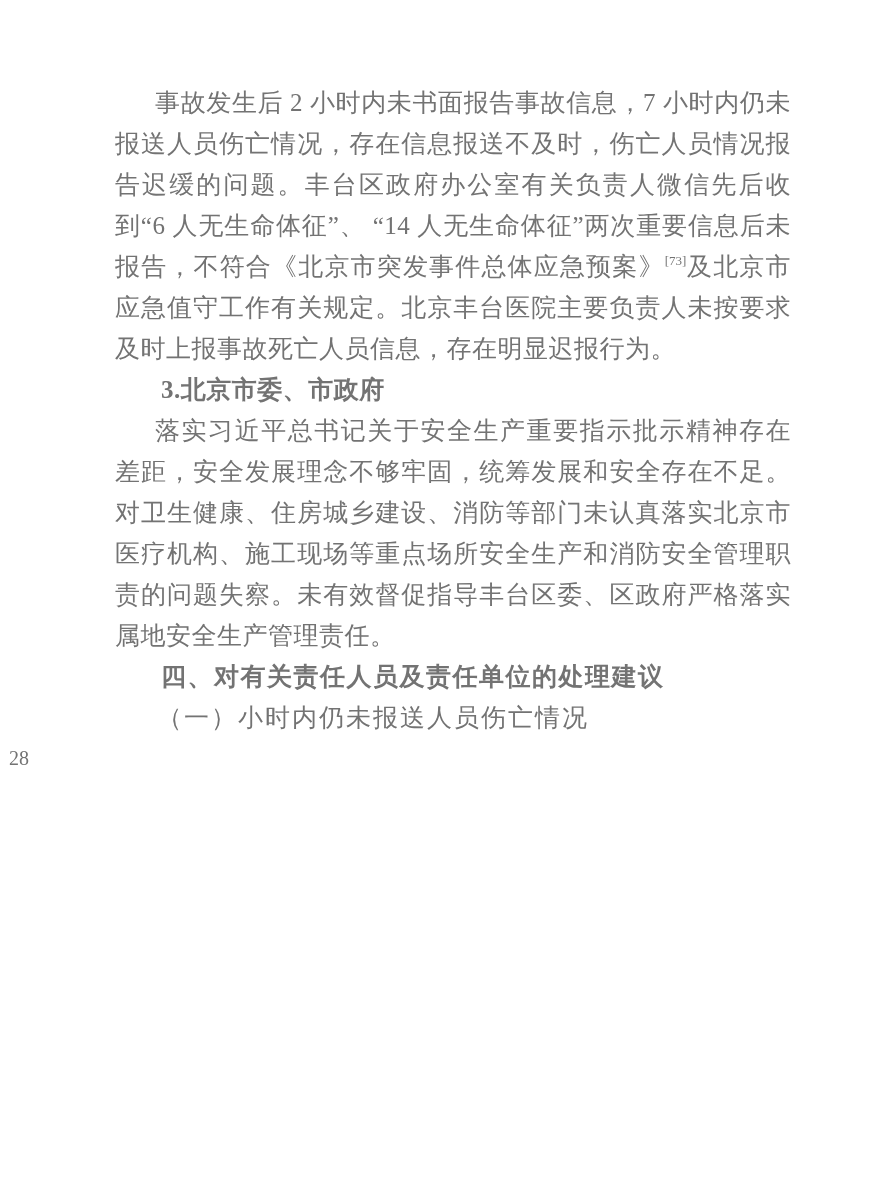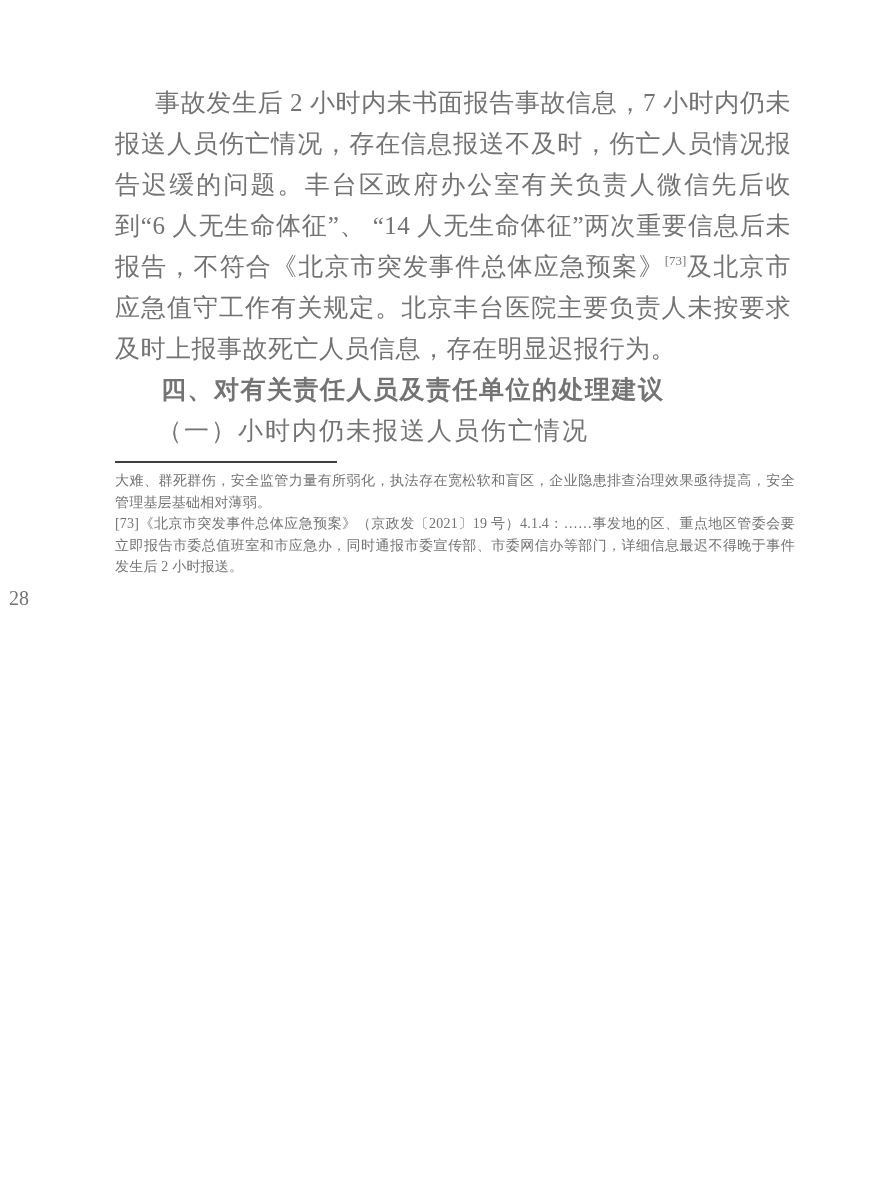--- a/index.html
+++ b/index.html
@@ -85,30 +85,27 @@
 </style>
 </head>
 <body>
 
 <div class="page">
 
   <div class="doc-body">
 
     <p class="para"><span>事故发生后 2 小时内未书面报告事故信息，7 小时内仍未报送人员伤亡情况，存在信息报送不及时，伤亡人员情况报告迟缓的问题。丰台区政府办公室有关负责人微信先后收到“6 人无生命体征”、 “14 人无生命体征”两次重要信息后未报告，不符合《北京市突发事件总体应急预案》</span><sup class="fnref">[73]</sup><span>及北京市应急值守工作有关规定。北京丰台医院主要负责人未按要求及时上报事故死亡人员信息，存在明显迟报行为。</span></p>
 
+    <p class="heading-serif">3.北京市委、市政府</p>
 
+    <p class="para">落实习近平总书记关于安全生产重要指示批示精神存在差距，安全发展理念不够牢固，统筹发展和安全存在不足。对卫生健康、住房城乡建设、消防等部门未认真落实北京市医疗机构、施工现场等重点场所安全生产和消防安全管理职责的问题失察。未有效督促指导丰台区委、区政府严格落实属地安全生产管理责任。</p>
 
     <p class="heading-hei">四、对有关责任人员及责任单位的处理建议</p>
 
     <p class="subheading-kai">（一）小时内仍未报送人员伤亡情况</p>
 
 
   </div>
 
-  <div class="footnote-area">
-    <div class="fn-rule"></div>
-    <p>大难、群死群伤，安全监管力量有所弱化，执法存在宽松软和盲区，企业隐患排查治理效果亟待提高，安全管理基层基础相对薄弱。</p>
-    <p>[73]《北京市突发事件总体应急预案》（京政发〔2021〕19 号）4.1.4：……事发地的区、重点地区管委会要立即报告市委总值班室和市应急办，同时通报市委宣传部、市委网信办等部门，详细信息最迟不得晚于事件发生后 2 小时报送。</p>
-  </div>
 
   <div class="page-number">28</div>
 
 </div>
 
 </body></html>

